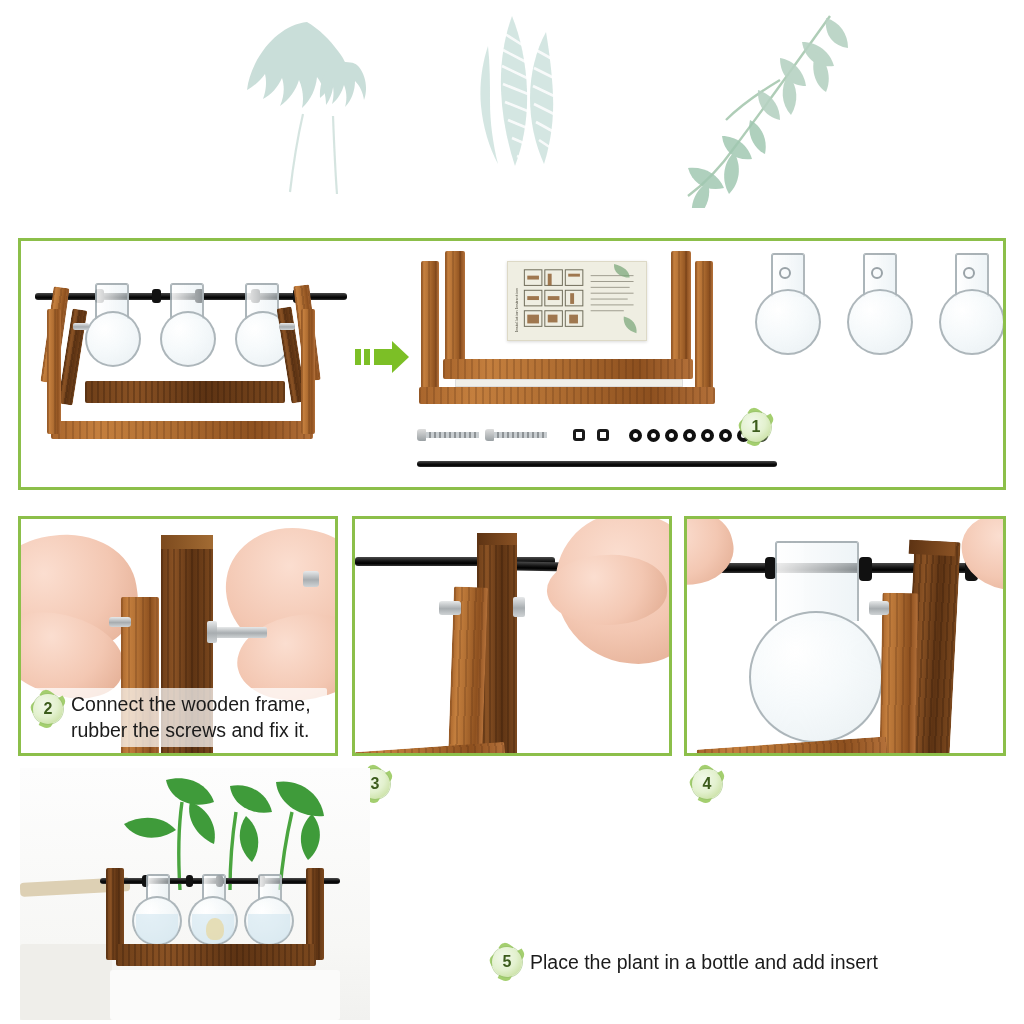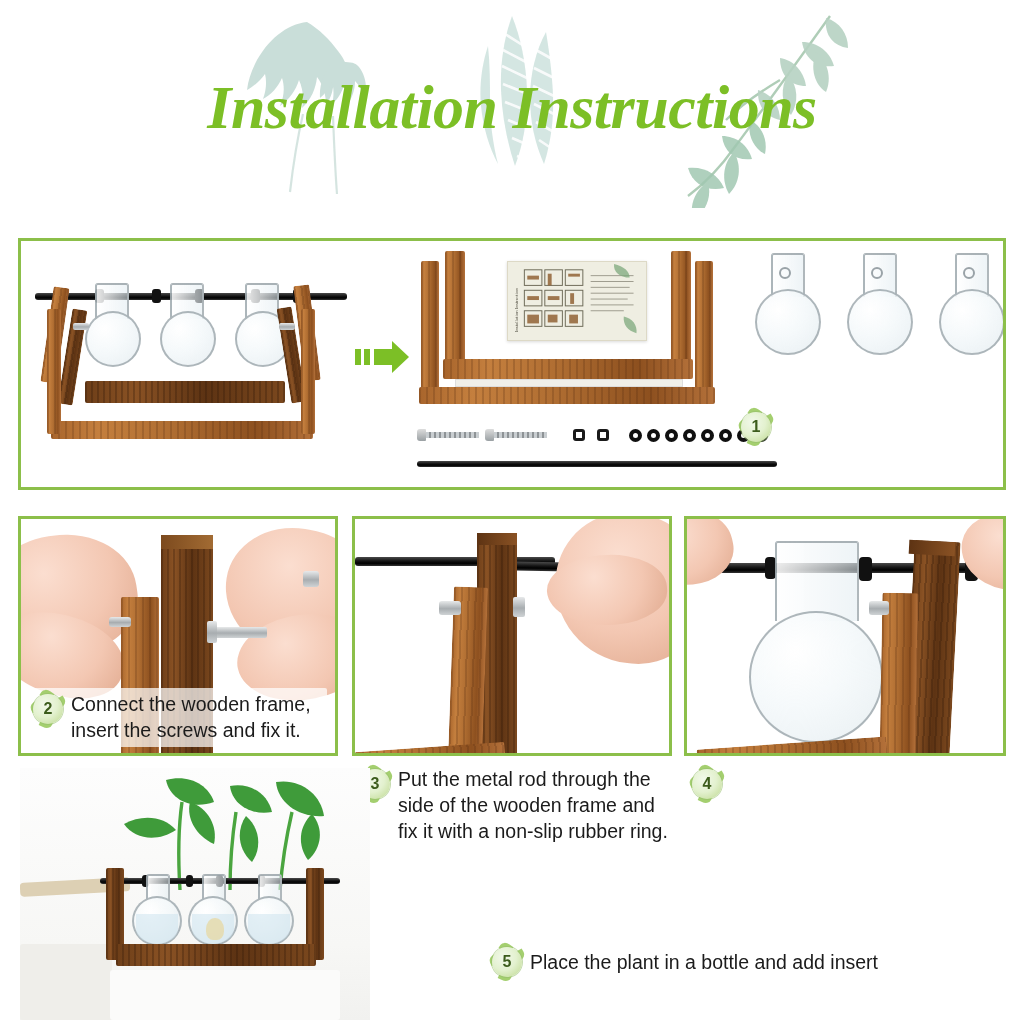--- a/index.html
+++ b/index.html
@@ -138,21 +138,20 @@
       </g>
       <g fill="#8cbba0" opacity=".85">
         <path d="M120 112c12 6 18 20 15 34-12-6-18-20-15-34z"></path>
         <path d="M92 128c14 0 26 9 30 23-16 2-28-6-30-23z"></path>
         <path d="M104 144c8 14 6 31-5 42-8-14-6-31 5-42z"></path>
         <path d="M58 160c16-2 30 6 36 20-16 4-31-3-36-20z"></path>
         <path d="M78 174c4 15-2 30-15 38-4-15 2-30 15-38z"></path>
       </g>
     </svg>
 
-    <div id="title">Installation Instructions</div>
   </div>
 
   <div class="panel" style="left:18px; top:238px; width:988px; height:252px;">
     <div class="photo">
 
       <div style="position:absolute;left:8px;top:8px;width:320px;height:230px;">
 
         <div class="rod" style="left:6px;top:44px;width:312px;height:7px;"></div>
         <div class="ring" style="left:66px;top:40px;width:9px;height:14px;"></div>
         <div class="ring" style="left:123px;top:40px;width:9px;height:14px;"></div>
@@ -304,21 +303,21 @@
 
       <div class="caption caption-overlay" style="left:6px;bottom:6px;width:300px;">
         <div class="badge">
           <div class="lf" style="left:-1px;top:9px;width:13px;height:10px;transform:rotate(-25deg)"></div>
           <div class="lf" style="right:-1px;top:6px;width:13px;height:10px;transform:rotate(150deg)"></div>
           <div class="lf" style="left:10px;top:-2px;width:12px;height:9px;transform:rotate(35deg)"></div>
           <div class="lf" style="left:9px;bottom:-2px;width:12px;height:9px;transform:rotate(205deg)"></div>
           <div class="rosette"></div>
           <div class="n">2</div>
         </div>
-        <div class="txt">Connect the wooden frame, insert the screws and fix it.</div>
+        <div class="txt">Connect the wooden frame, rubber the screws and fix it.</div>
       </div>
     </div>
   </div>
 
   <div class="panel" style="left:352px; top:516px; width:320px; height:240px;">
     <div class="photo">
 
       <div class="rod" style="left:0;top:38px;width:200px;height:9px;"></div>
       <div class="rod" style="left:156px;top:44px;width:180px;height:9px;transform:rotate(1deg);"></div>
 
@@ -335,21 +334,20 @@
   </div>
   <div class="caption" style="left:358px;top:766px;width:312px;">
     <div class="badge">
       <div class="lf" style="left:-1px;top:9px;width:13px;height:10px;transform:rotate(-25deg)"></div>
       <div class="lf" style="right:-1px;top:6px;width:13px;height:10px;transform:rotate(150deg)"></div>
       <div class="lf" style="left:10px;top:-2px;width:12px;height:9px;transform:rotate(35deg)"></div>
       <div class="lf" style="left:9px;bottom:-2px;width:12px;height:9px;transform:rotate(205deg)"></div>
       <div class="rosette"></div>
       <div class="n">3</div>
     </div>
-    <div class="txt">Put the metal rod through the side of the wooden frame and fix it with a non-slip rubber ring.</div>
   </div>
 
   <div class="panel" style="left:684px; top:516px; width:322px; height:240px;">
     <div class="photo">
 
       <div class="rod" style="left:14px;top:44px;width:300px;height:10px;"></div>
       <div class="ring" style="left:78px;top:38px;width:11px;height:22px;border-radius:4px;"></div>
       <div class="ring" style="left:172px;top:38px;width:13px;height:24px;border-radius:4px;"></div>
       <div class="ring" style="left:278px;top:38px;width:13px;height:24px;border-radius:4px;"></div>
 

